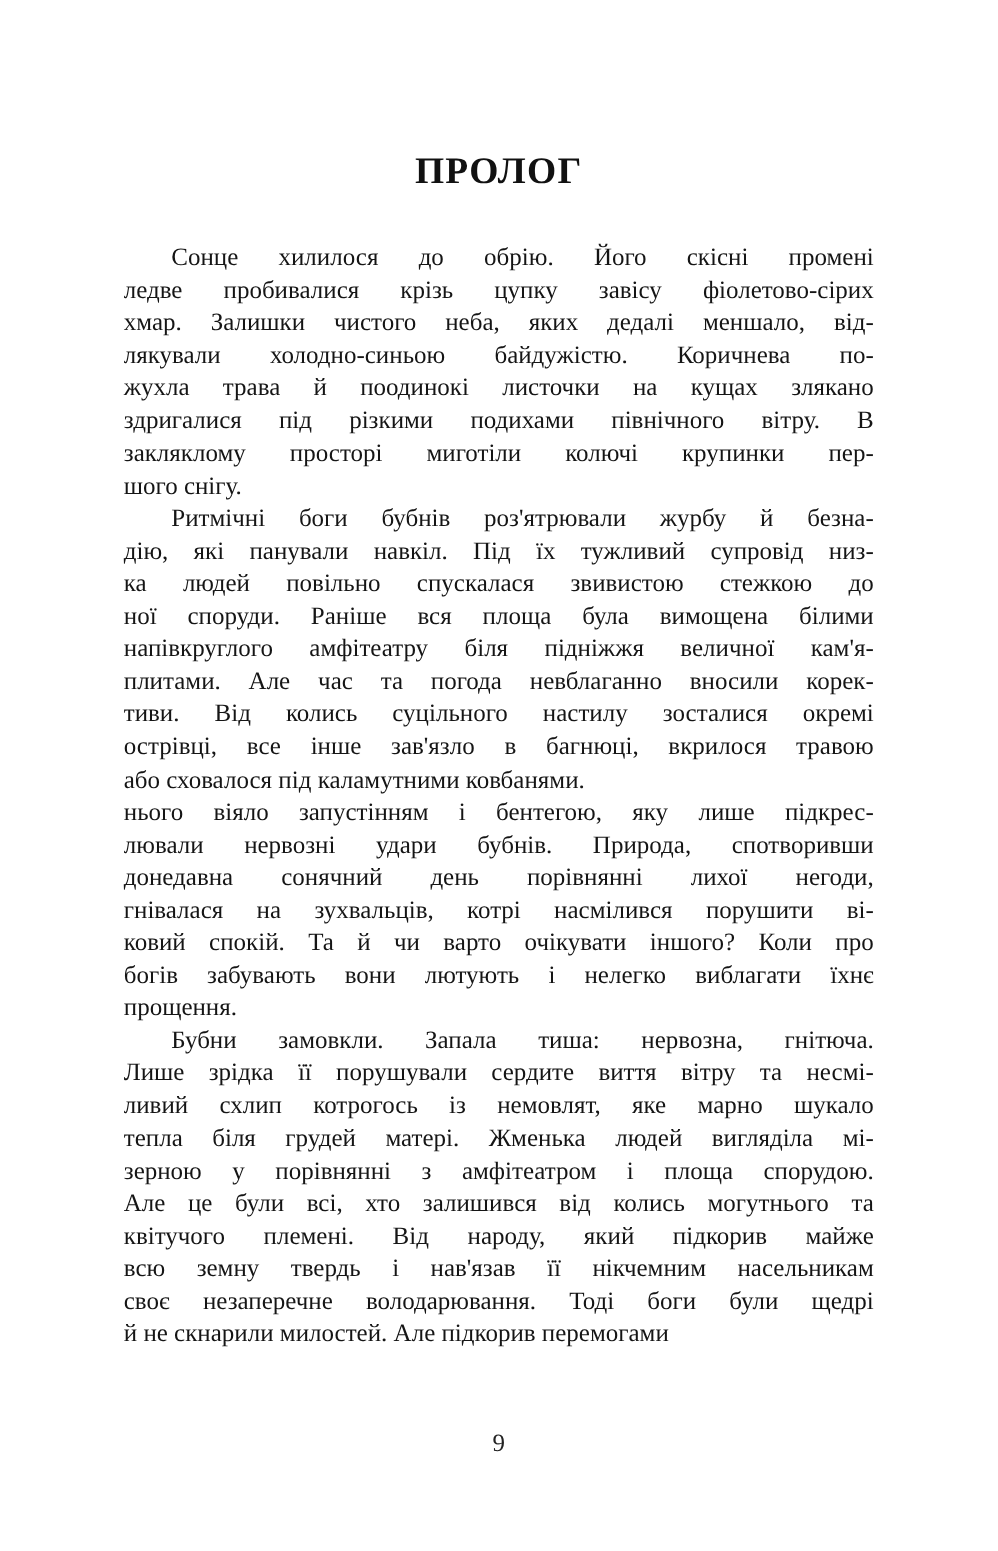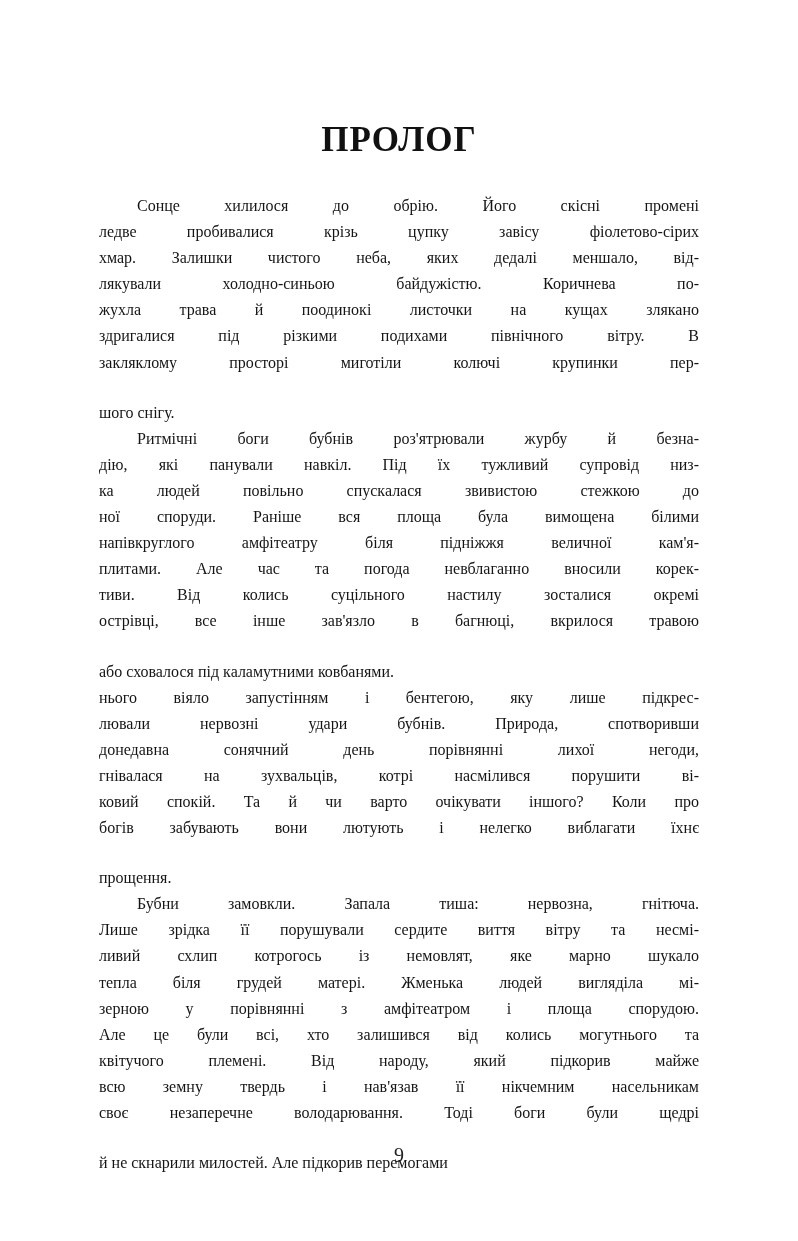--- a/index.html
+++ b/index.html
@@ -15,44 +15,43 @@
     overflow: hidden;
     font-family: "Liberation Serif", serif;
     color: #151515;
   }
   .title {
     position: absolute;
     top: 120px;
     left: 0;
     width: 100%;
     text-align: center;
-    font-size: 35px;
+    font-size: 30px;
     font-weight: bold;
     letter-spacing: 1px;
     color: #111111;
   }
   .body-text {
     position: absolute;
     top: 193px;
     left: 99px;
     width: 600px;
-    font-size: 16px;
+    font-size: 20px;
     line-height: 26.1px;
   }
   .paragraph {
     margin: 0;
     padding: 0;
   }
   .line {
     text-align: justify;
     text-align-last: justify;
   }
   .line.last {
     text-align-last: left;
-    margin-top: 24px;
   }
   .line.first {
     text-indent: 38px;
   }
   .page-number {
     position: absolute;
     top: 1144px;
     left: 0;
     width: 100%;
     text-align: center;

